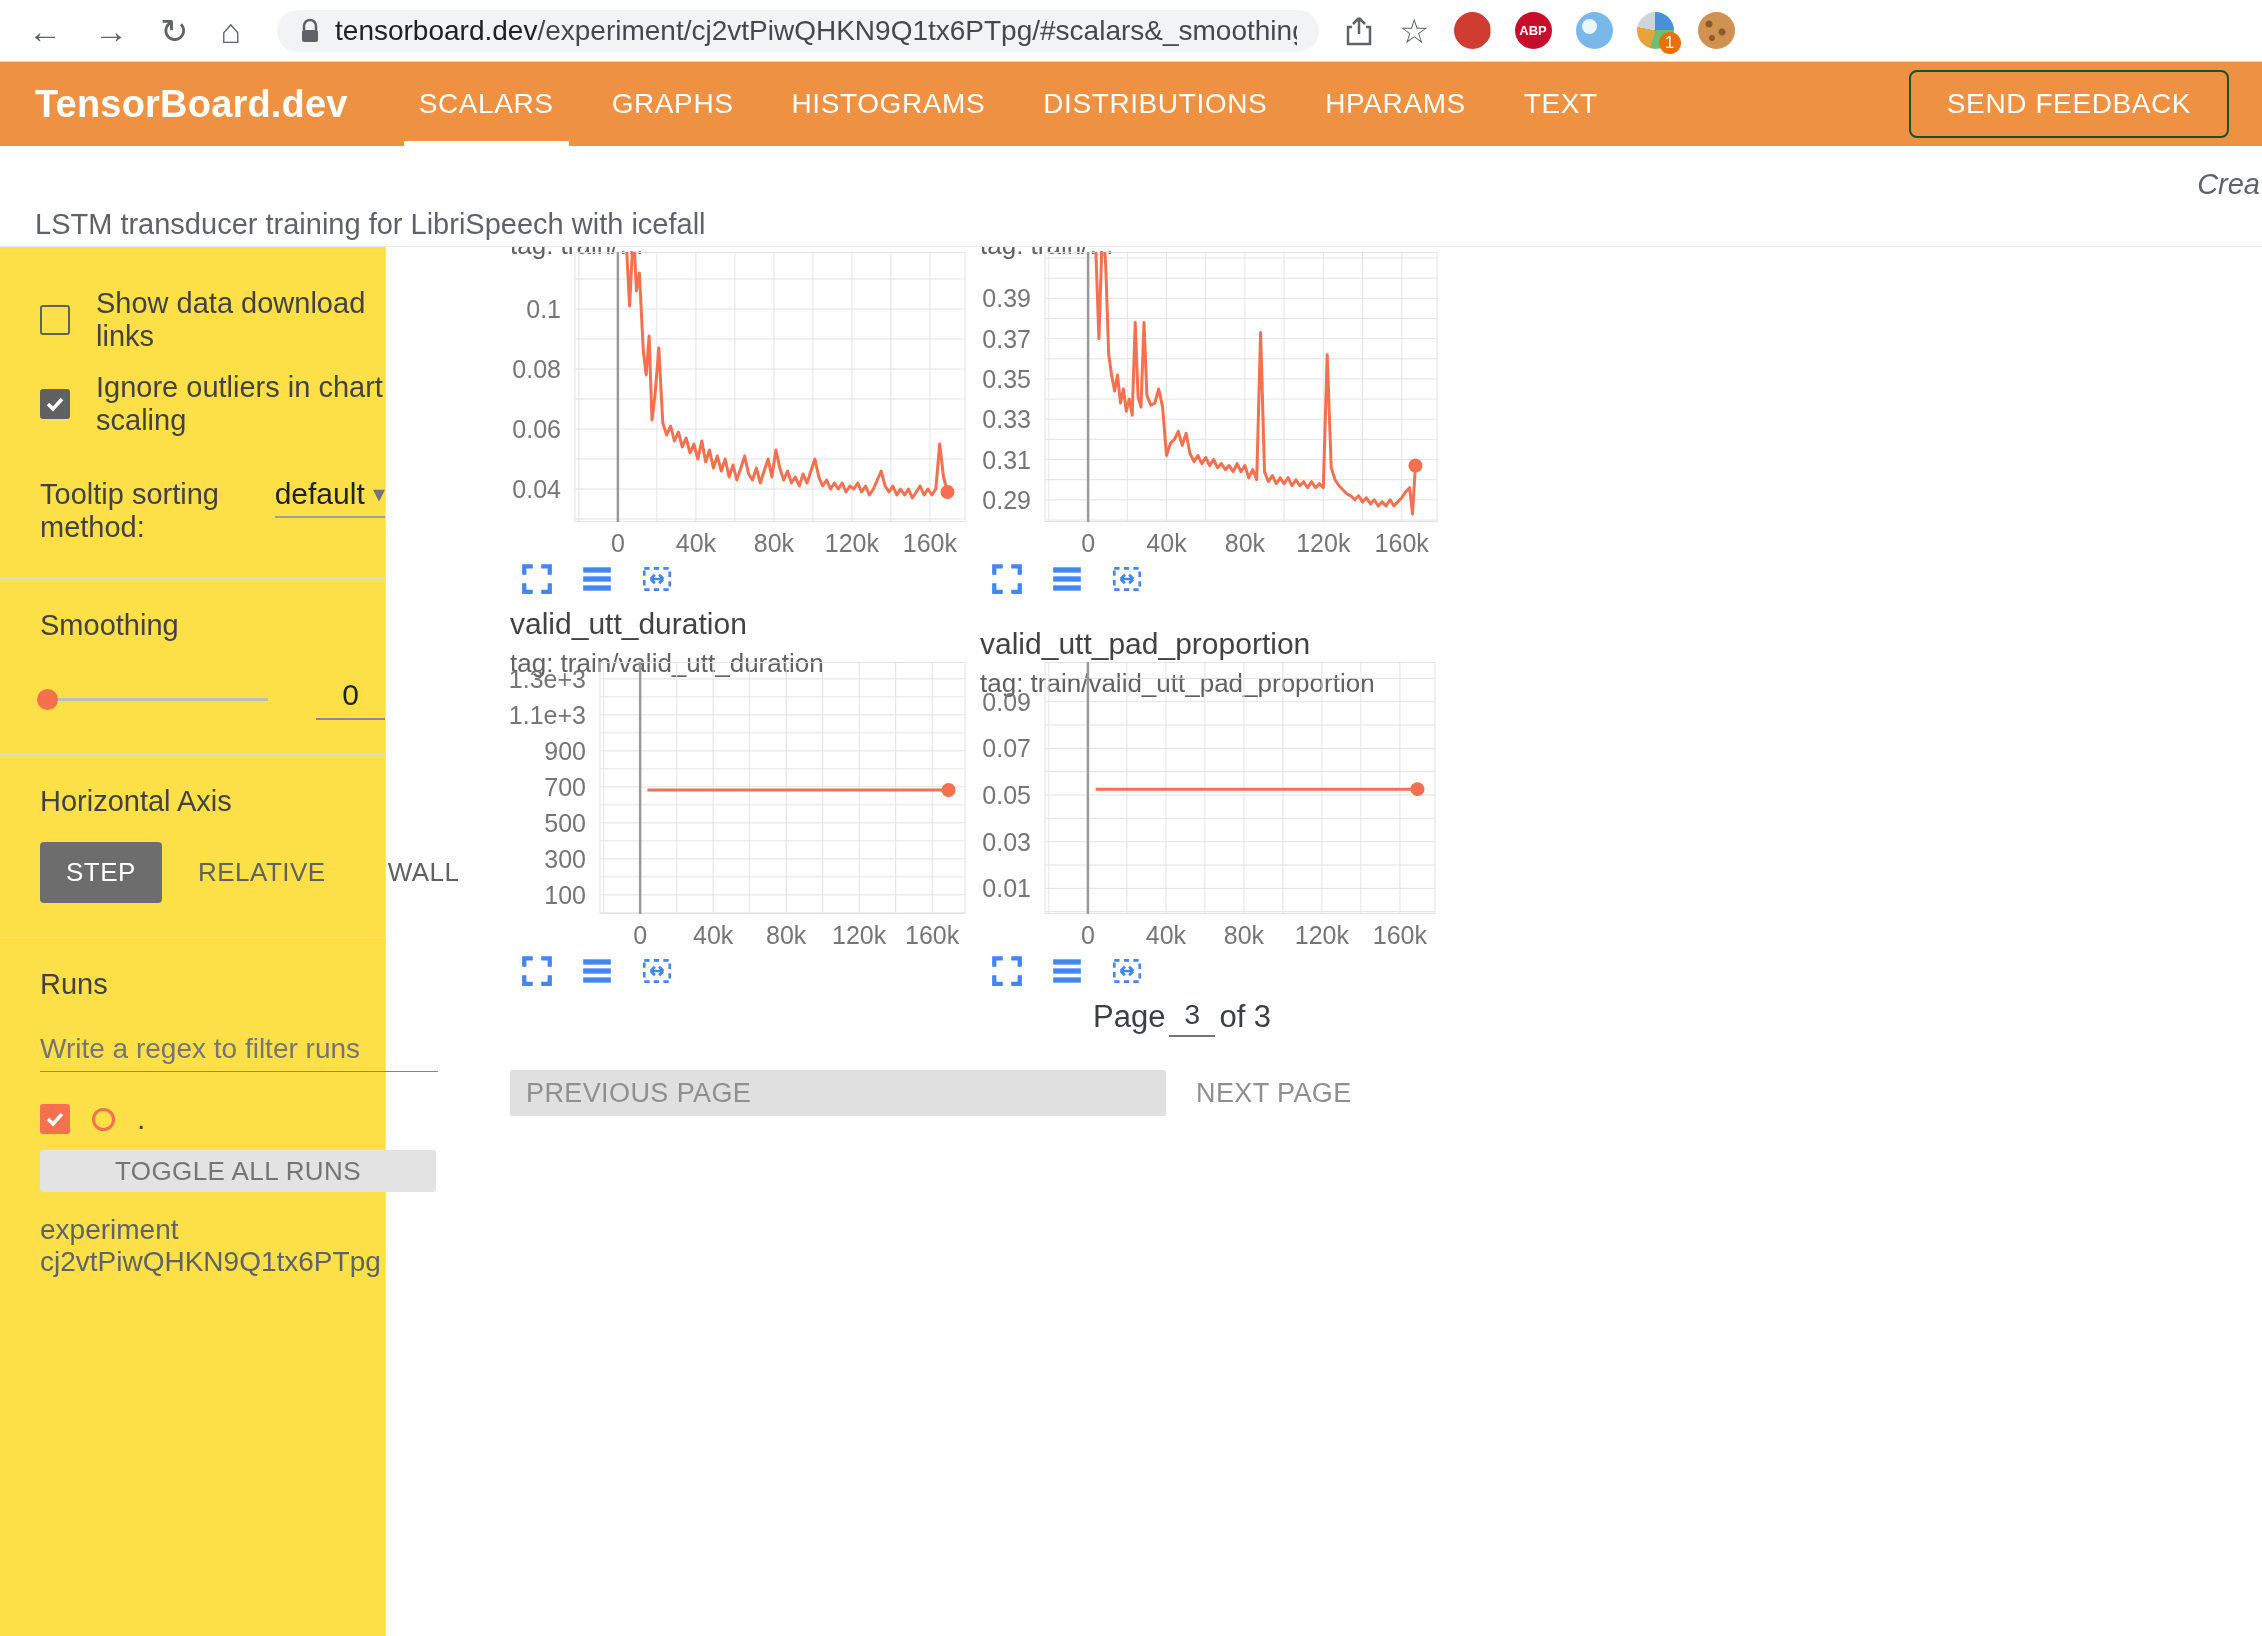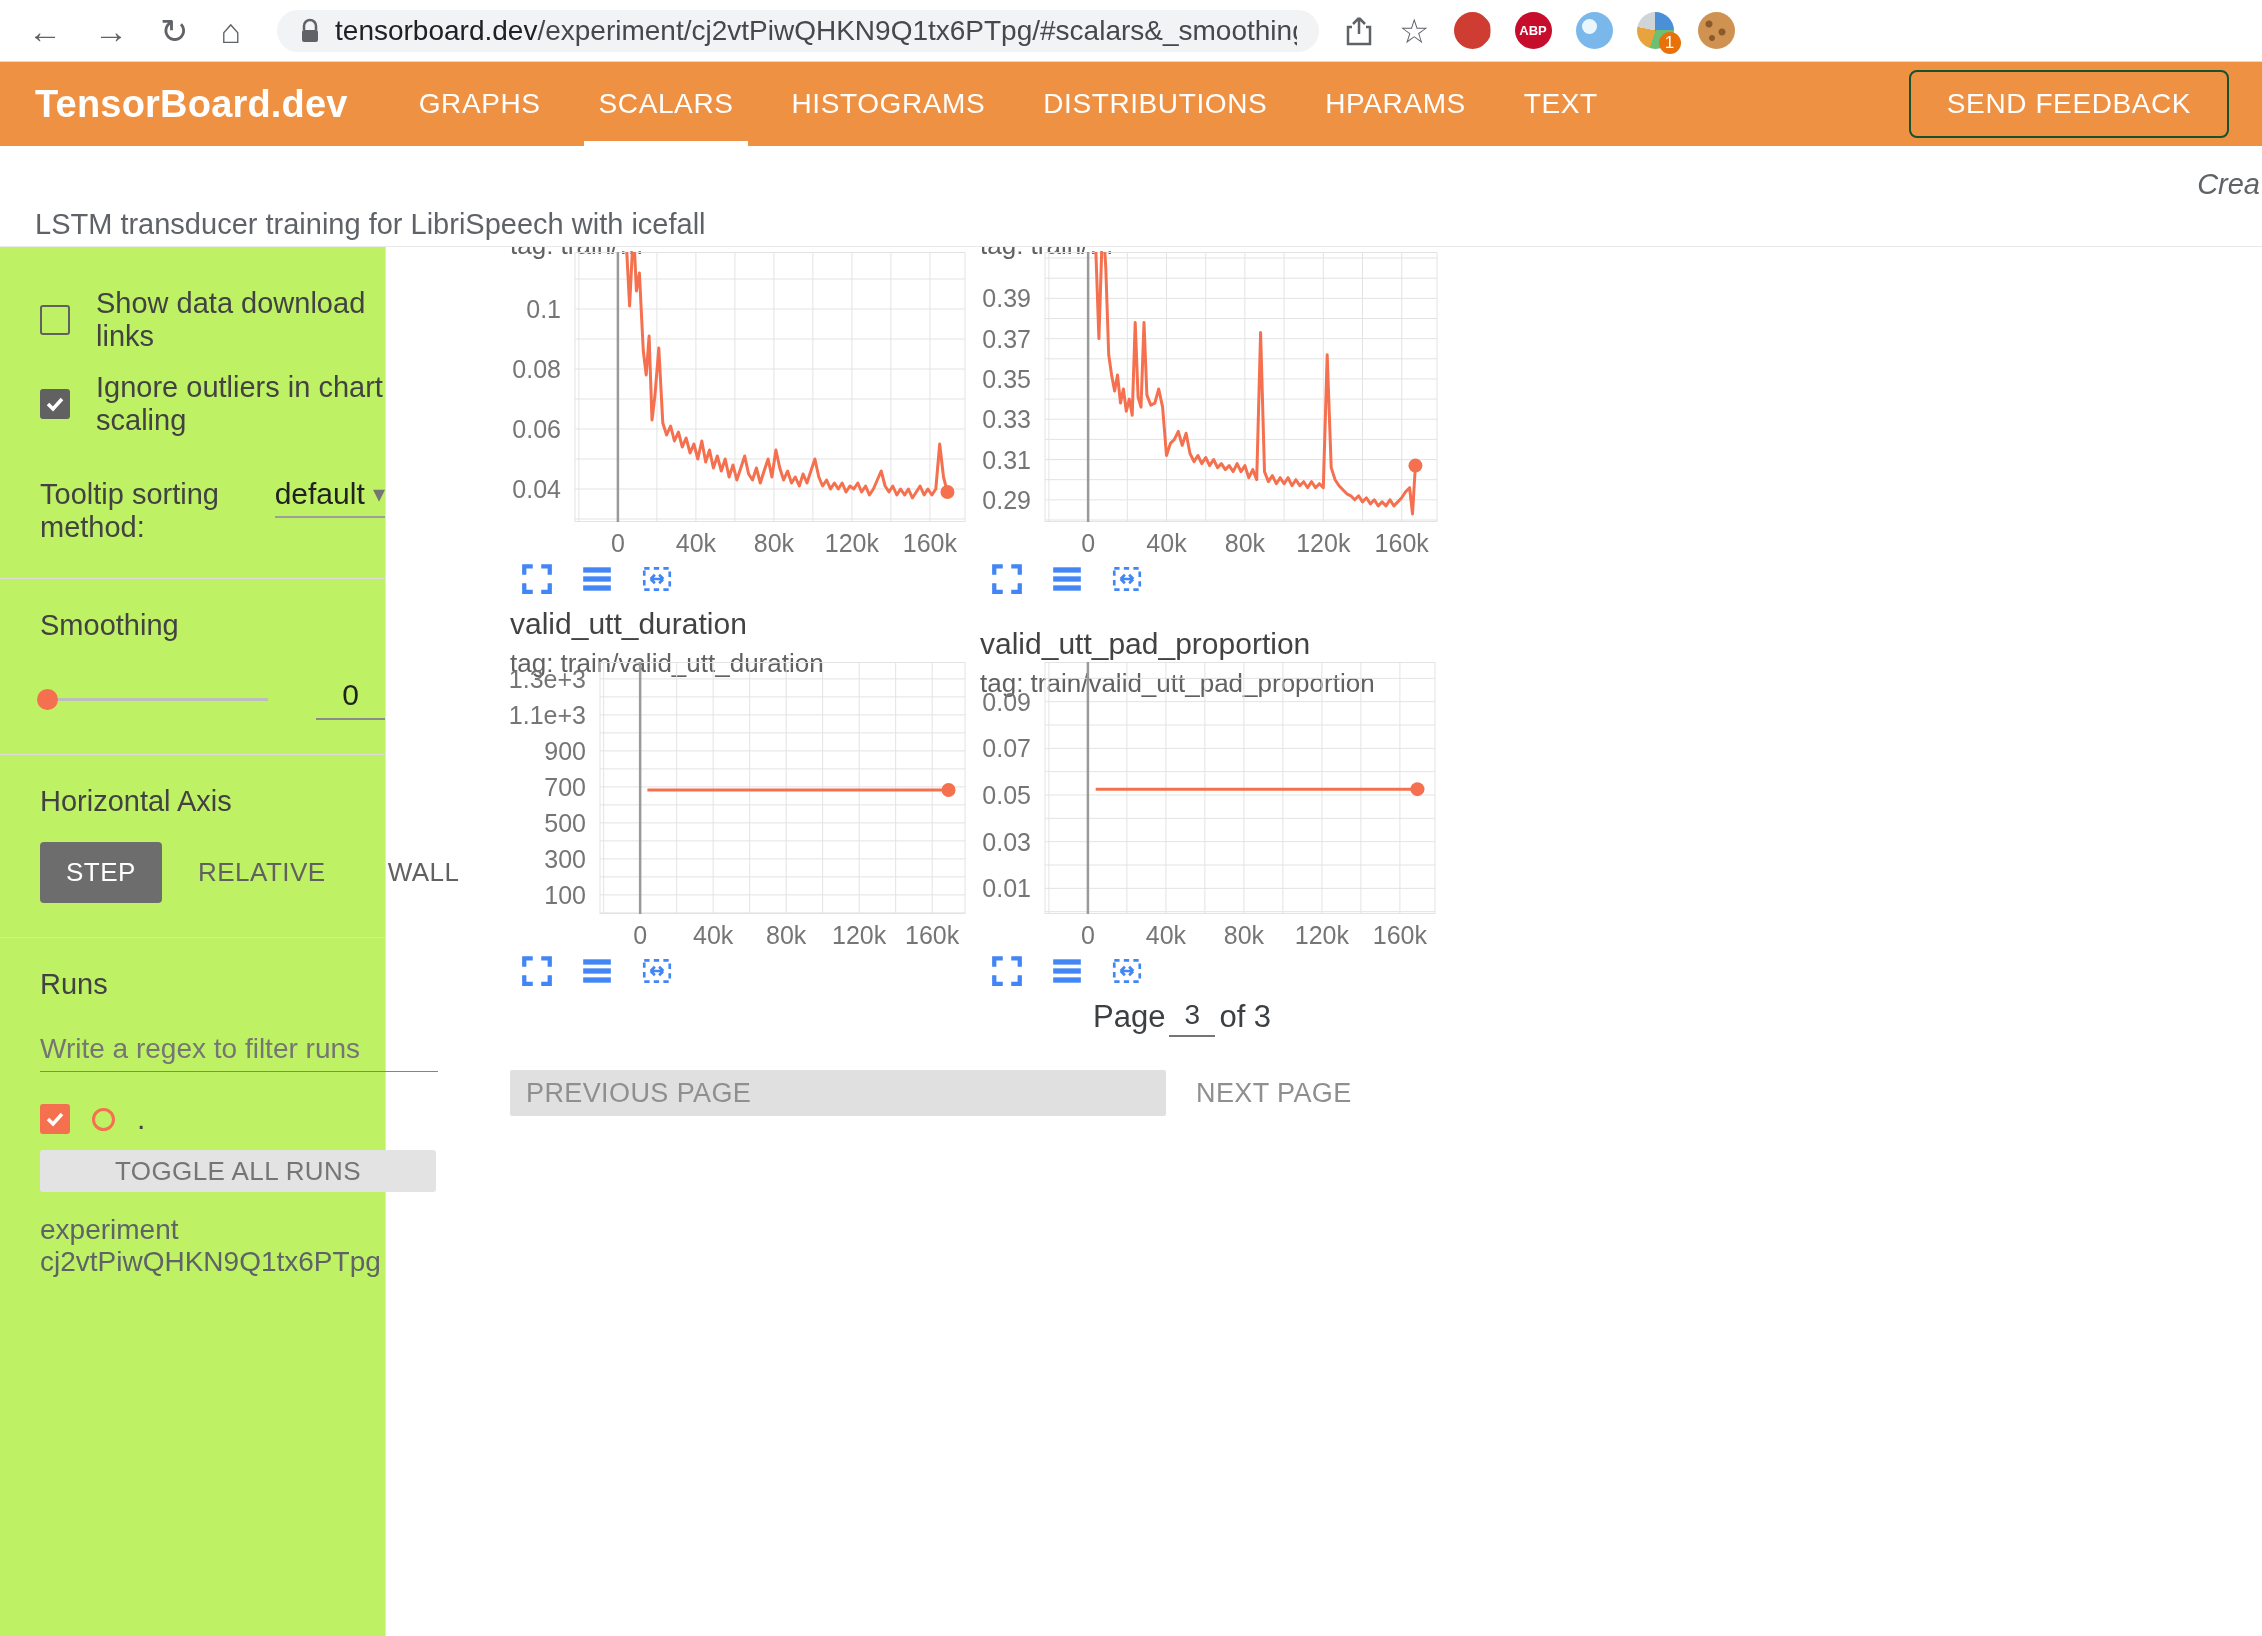--- a/index.html
+++ b/index.html
@@ -44,21 +44,21 @@
   .nav-tab.active::after { content: ""; position: absolute; left: 14px; right: 14px; bottom: 0;
     height: 5px; background: #fff; }
   .feedback-btn { margin-left: 282px; border: 2px solid #14532d; border-radius: 8px; background: transparent;
     color: #fff; font-size: 28px; letter-spacing: .6px; padding: 16px 36px; font-family: inherit; cursor: pointer; }
   
   .subheader { height: 100px; position: relative; background: #fff; }
   .crea { position: absolute; right: 2px; top: 22px; font-size: 29px; font-style: italic; color: #5f6368; }
   .exp-title { position: absolute; left: 35px; top: 62px; font-size: 29px; color: #5f6368; }
   
   .content { position: absolute; top: 246px; left: 0; right: 0; bottom: 0; border-top: 1px solid #e8e8e8; }
-  .sidebar { position: absolute; left: 0; top: 0; bottom: 0; width: 386px; background: #bef264;
+  .sidebar { position: absolute; left: 0; top: 0; bottom: 0; width: 386px; background: #fde047;
     border-right: 1px solid #e3e3e3; padding-top: 40px; }
   .cb-row { display: flex; align-items: center; gap: 26px; padding-left: 40px; margin-bottom: 18px;
     font-size: 29px; color: #424242; }
   .cb { width: 30px; height: 30px; border: 2.5px solid #616161; border-radius: 3px; flex: none;
     display: flex; align-items: center; justify-content: center; cursor: pointer; background: transparent; }
   .cb.checked-dark { background: #616161; border-color: #616161; }
   .cb.checked-orange { background: #f4704e; border-color: #f4704e; }
   .cb svg { width: 24px; height: 24px; }
   .tooltip-row { margin: 40px 0 0 40px; display: flex; align-items: baseline; gap: 20px; font-size: 29px; }
   .dd-value { display: flex; align-items: center; justify-content: space-between; width: 150px;
@@ -136,22 +136,22 @@
     <span class="ext-ico ext-avatar">
         <span class="badge">1</span>
       </span>
     <span class="ext-ico ext-cookie"></span>
   </div>
 </div>
 
 <div class="tb-header">
   <div class="brand">TensorBoard.dev</div>
   <div class="nav">
+    <div class="nav-tab active">SCALARS</div>
     <div class="nav-tab">GRAPHS</div>
-    <div class="nav-tab active">SCALARS</div>
     <div class="nav-tab">HISTOGRAMS</div>
     <div class="nav-tab">DISTRIBUTIONS</div>
     <div class="nav-tab">HPARAMS</div>
     <div class="nav-tab">TEXT</div>
   </div>
   <button class="feedback-btn">SEND FEEDBACK</button>
 </div>
 
 <div class="subheader">
   <div class="crea">Crea</div>

